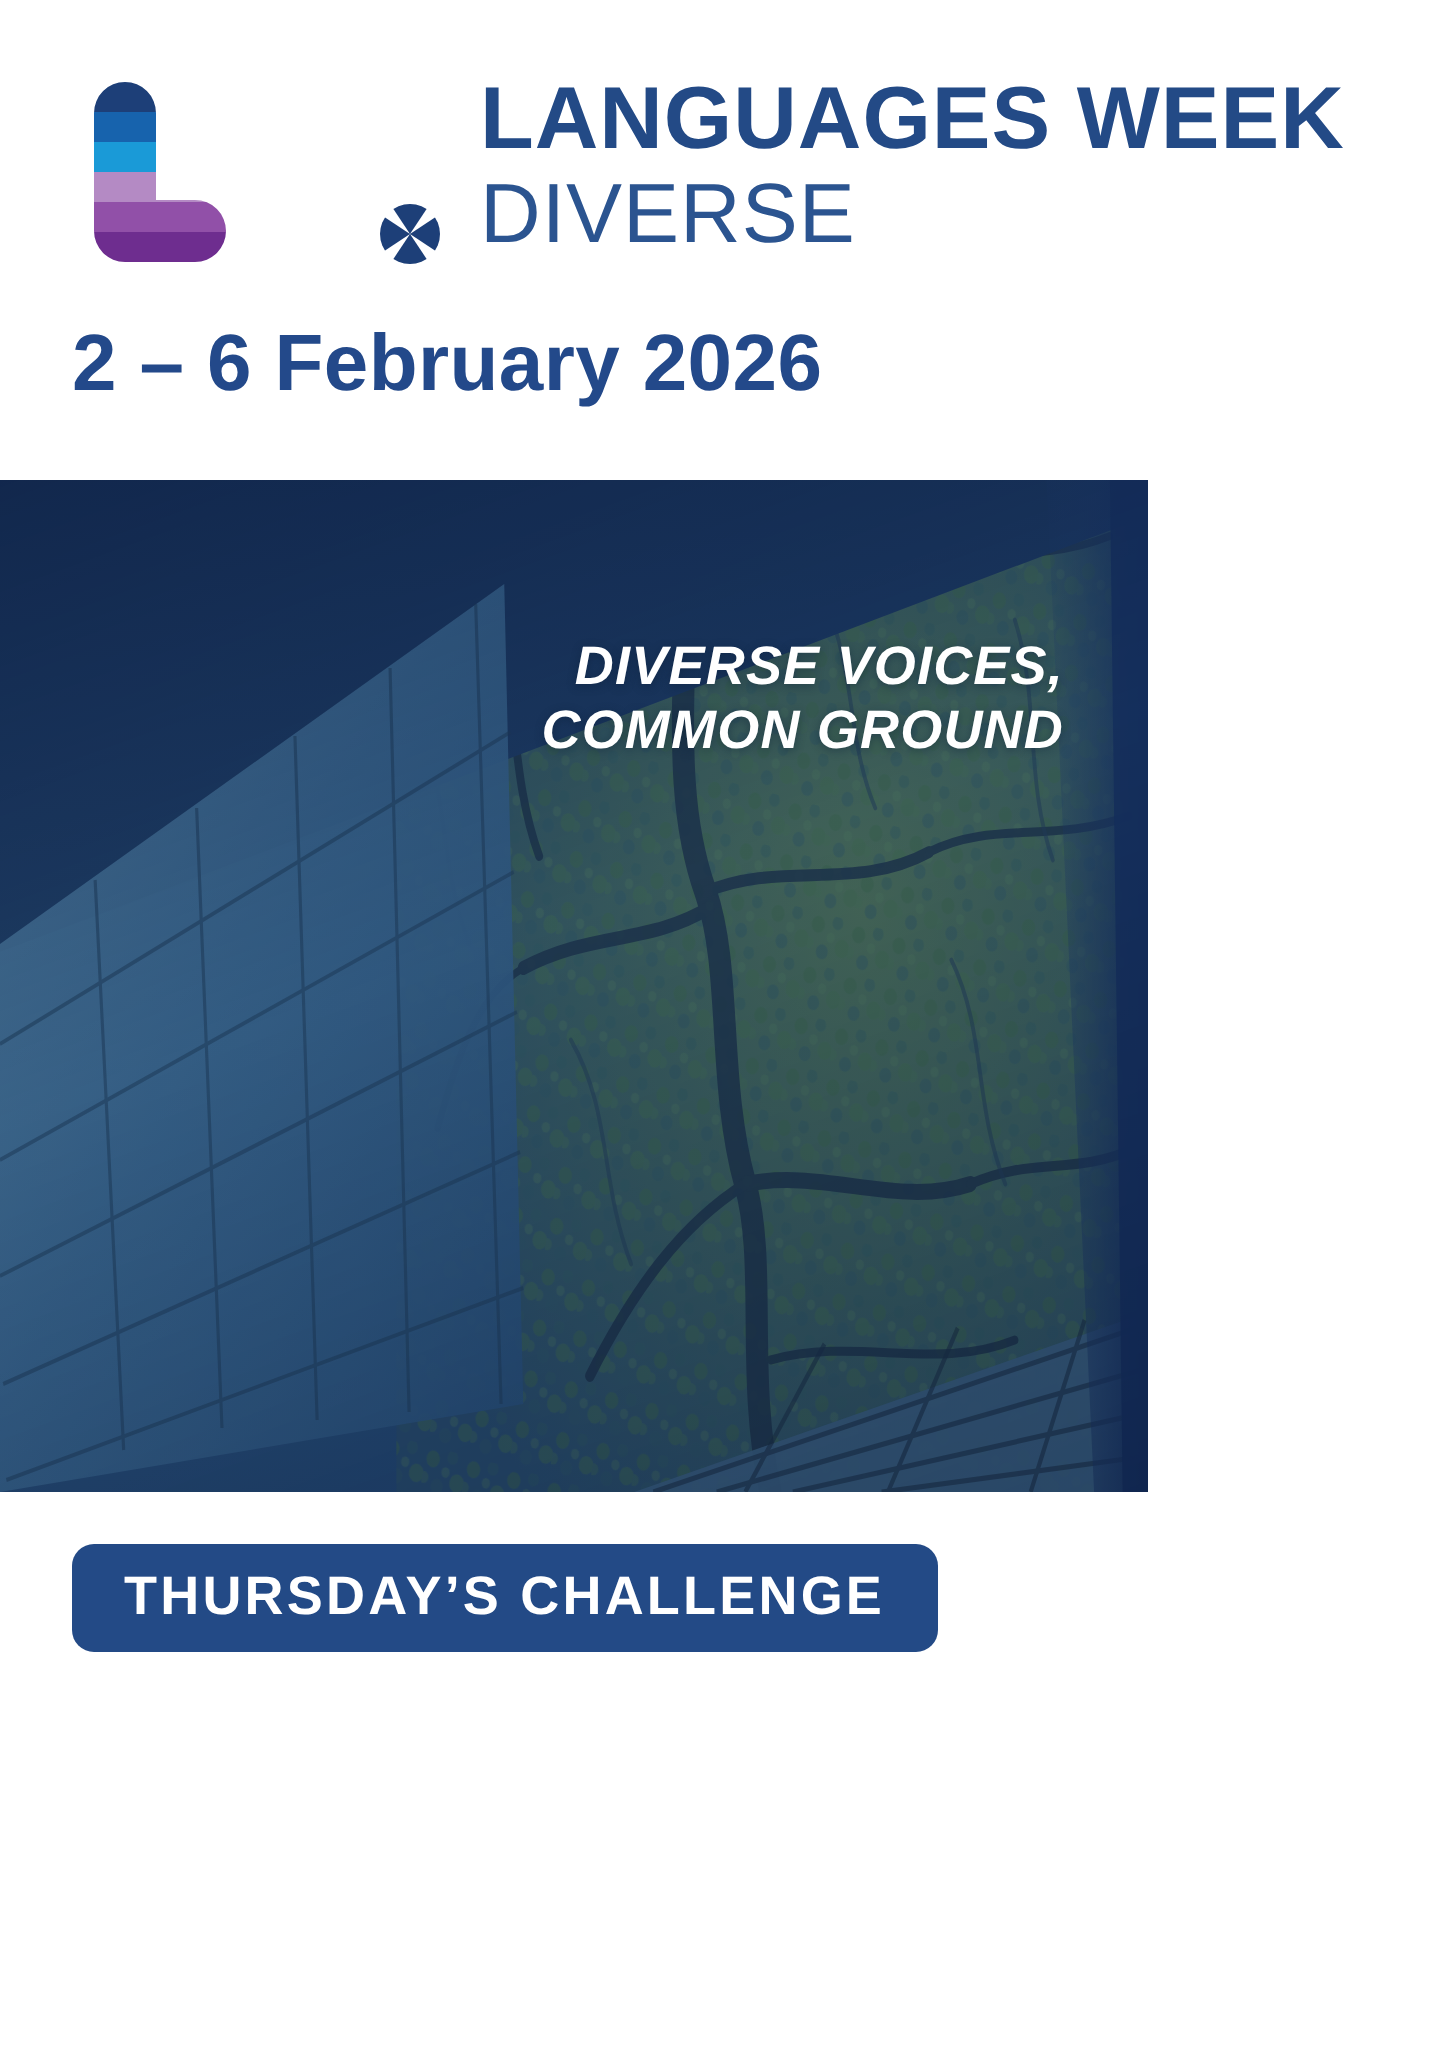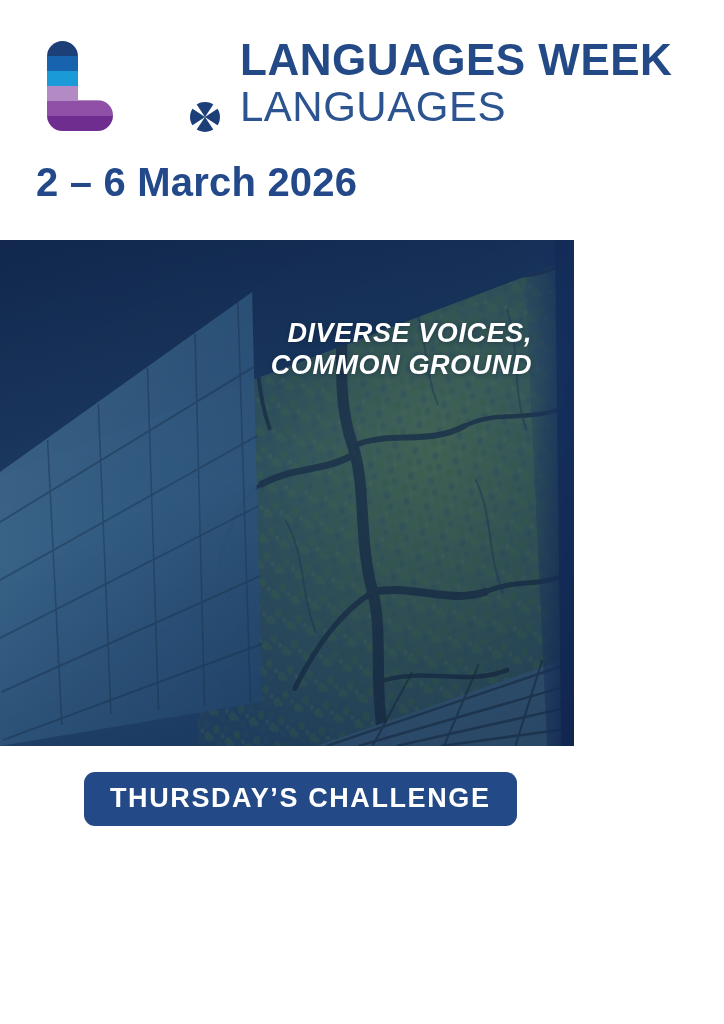--- a/index.html
+++ b/index.html
@@ -131,21 +131,20 @@
   .pill {
     display: inline-block;
     background: #234a86;
     color: #ffffff;
     border-radius: 11px;
     padding: 13px 26px 14px 26px;
     font-size: 27px;
     font-weight: 700;
     letter-spacing: 1.6px;
     line-height: 1;
-    margin-left: 48px;
   }
 
   .headline {
     margin-top: 34px;
     font-size: 62px;
     font-weight: 900;
     color: #23498a;
     letter-spacing: 0.4px;
     line-height: 1.05;
     white-space: pre-line;
@@ -201,25 +200,25 @@
             <path d="M15 15 L1.8 6.2 A15 15 0 0 1 6.2 1.8 Z" fill="#ffffff"></path>
             <path d="M15 15 L23.8 1.8 A15 15 0 0 1 28.2 6.2 Z" fill="#ffffff"></path>
             <path d="M15 15 L28.2 23.8 A15 15 0 0 1 23.8 28.2 Z" fill="#ffffff"></path>
             <path d="M15 15 L6.2 28.2 A15 15 0 0 1 1.8 23.8 Z" fill="#ffffff"></path>
           </svg>
         </span>
       </div>
 
       <div class="brand-text">
         <div class="brand-line1">LANGUAGES WEEK</div>
-        <div class="brand-line2">LANGUAGES</div>
+        <div class="brand-line2">DIVERSE</div>
       </div>
     </div>
 
-    <div class="date-line">2 – 6 March 2026</div>
+    <div class="date-line">2 – 6 February 2026</div>
   </header>
 
   <section class="hero">
     <svg class="hero-art" viewBox="0 0 724 506" preserveAspectRatio="none" xmlns="http://www.w3.org/2000/svg" aria-hidden="true">
       <defs>
         <linearGradient id="skyg" x1="0" y1="0" x2="0.3" y2="1">
           <stop offset="0" stop-color="#4e7a98"></stop>
           <stop offset="0.5" stop-color="#3f6f94"></stop>
           <stop offset="1" stop-color="#2f5a85"></stop>
         </linearGradient>

